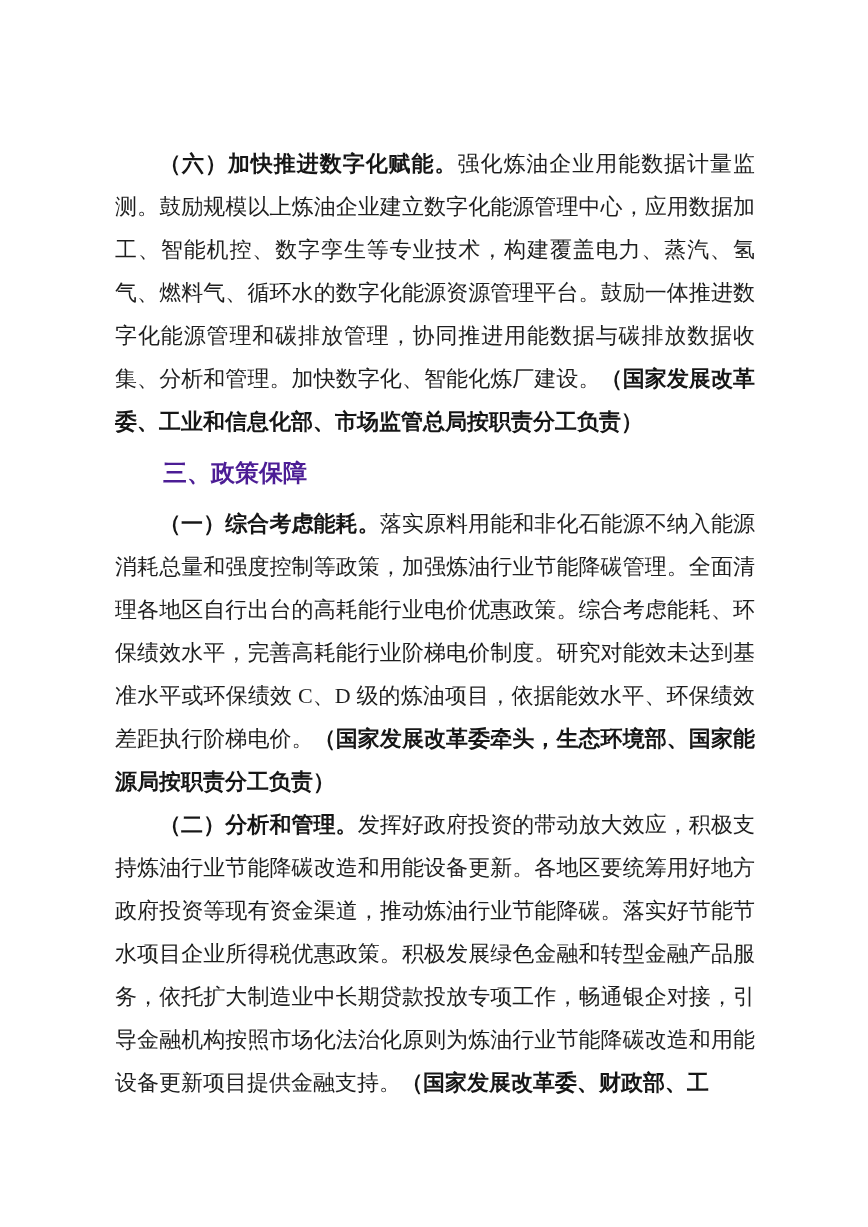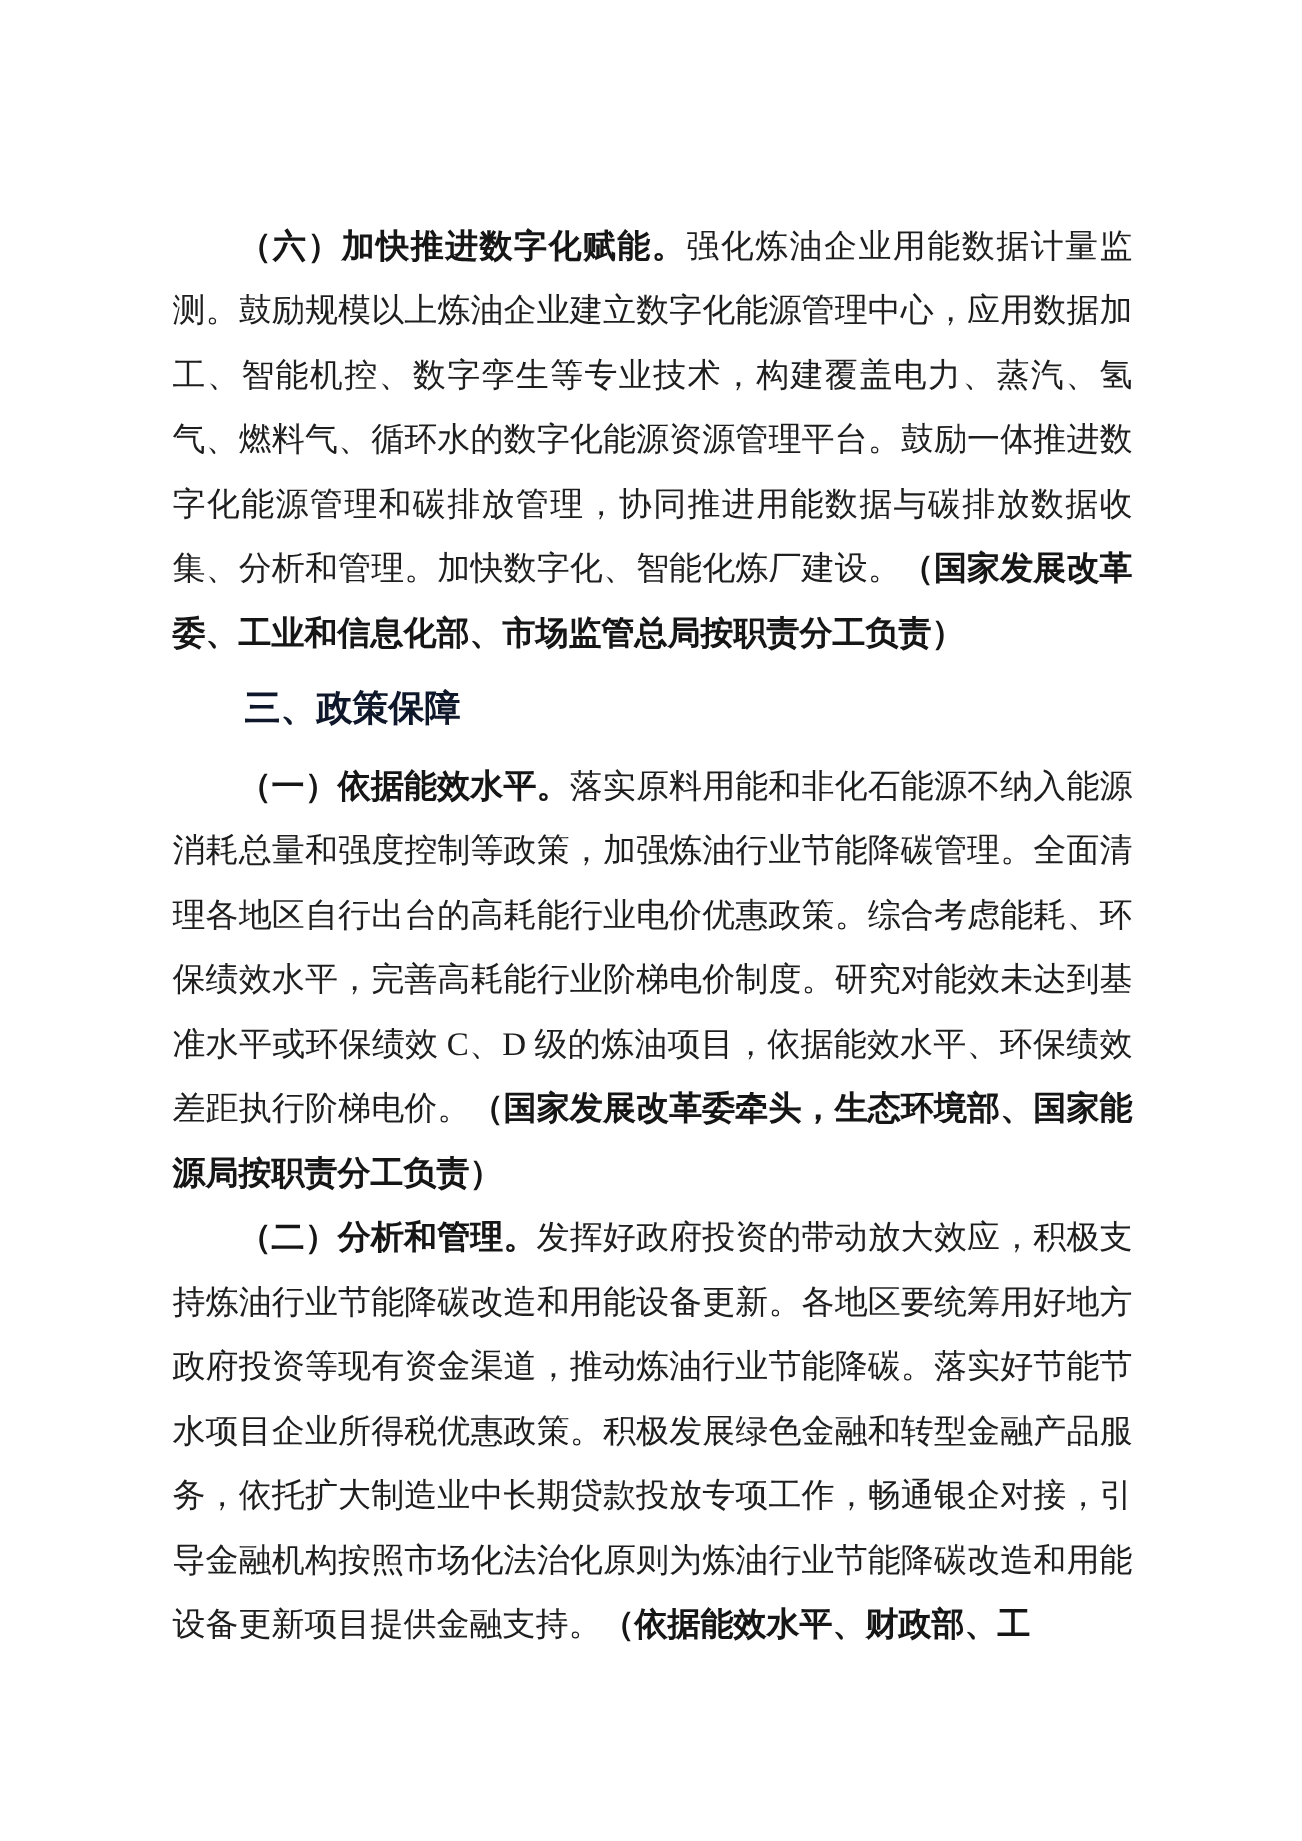--- a/index.html
+++ b/index.html
@@ -34,38 +34,38 @@
   .para .resp {
     font-weight: 700;
     color: #161616;
   }
   .section-heading {
     margin: 8px 0;
     font-family: "Liberation Sans", "DejaVu Sans", sans-serif;
     font-weight: 700;
     font-size: 24px;
     line-height: 43px;
-    color: #0f172a;
+    color: #4c1d95;
     text-indent: 2em;
   }
 </style>
 </head>
 <body>
 
 <div class="page">
   <div class="content">
 
     <p class="para">
       <span class="lead">（六）加快推进数字化赋能。</span><span>强化炼油企业用能数据计量监测。鼓励规模以上炼油企业建立数字化能源管理中心，应用数据加工、智能机控、数字孪生等专业技术，构建覆盖电力、蒸汽、氢气、燃料气、循环水的数字化能源资源管理平台。鼓励一体推进数字化能源管理和碳排放管理，协同推进用能数据与碳排放数据收集、分析和管理。加快数字化、智能化炼厂建设。</span><span class="resp">（国家发展改革委、工业和信息化部、市场监管总局按职责分工负责）</span>
     </p>
 
     <h2 class="section-heading">三、政策保障</h2>
 
     <p class="para">
-      <span class="lead">（一）依据能效水平。</span><span>落实原料用能和非化石能源不纳入能源消耗总量和强度控制等政策，加强炼油行业节能降碳管理。全面清理各地区自行出台的高耗能行业电价优惠政策。综合考虑能耗、环保绩效水平，完善高耗能行业阶梯电价制度。研究对能效未达到基准水平或环保绩效 C、D 级的炼油项目，依据能效水平、环保绩效差距执行阶梯电价。</span><span class="resp">（国家发展改革委牵头，生态环境部、国家能源局按职责分工负责）</span>
+      <span class="lead">（一）综合考虑能耗。</span><span>落实原料用能和非化石能源不纳入能源消耗总量和强度控制等政策，加强炼油行业节能降碳管理。全面清理各地区自行出台的高耗能行业电价优惠政策。综合考虑能耗、环保绩效水平，完善高耗能行业阶梯电价制度。研究对能效未达到基准水平或环保绩效 C、D 级的炼油项目，依据能效水平、环保绩效差距执行阶梯电价。</span><span class="resp">（国家发展改革委牵头，生态环境部、国家能源局按职责分工负责）</span>
     </p>
 
     <p class="para">
-      <span class="lead">（二）分析和管理。</span><span>发挥好政府投资的带动放大效应，积极支持炼油行业节能降碳改造和用能设备更新。各地区要统筹用好地方政府投资等现有资金渠道，推动炼油行业节能降碳。落实好节能节水项目企业所得税优惠政策。积极发展绿色金融和转型金融产品服务，依托扩大制造业中长期贷款投放专项工作，畅通银企对接，引导金融机构按照市场化法治化原则为炼油行业节能降碳改造和用能设备更新项目提供金融支持。</span><span class="resp">（依据能效水平、财政部、工</span>
+      <span class="lead">（二）分析和管理。</span><span>发挥好政府投资的带动放大效应，积极支持炼油行业节能降碳改造和用能设备更新。各地区要统筹用好地方政府投资等现有资金渠道，推动炼油行业节能降碳。落实好节能节水项目企业所得税优惠政策。积极发展绿色金融和转型金融产品服务，依托扩大制造业中长期贷款投放专项工作，畅通银企对接，引导金融机构按照市场化法治化原则为炼油行业节能降碳改造和用能设备更新项目提供金融支持。</span><span class="resp">（国家发展改革委、财政部、工</span>
     </p>
 
   </div>
 </div>
 
 </body></html>

